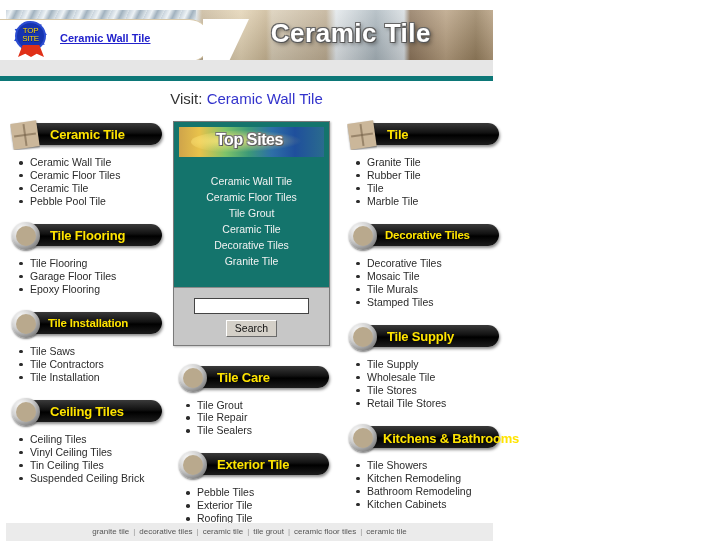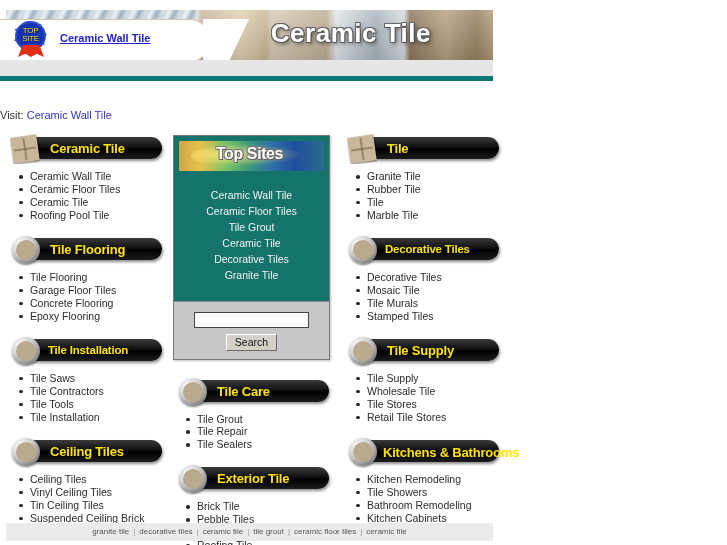--- a/index.html
+++ b/index.html
@@ -134,23 +134,23 @@
   }
   .tealrule {
     width: 493px;
     height: 5px;
     background: #0c7777;
   }
 
   
   .visitline {
     width: 493px;
-    text-align: left;
-    padding-top: 28px;
-    font-size: 11px;
+    text-align: center;
+    padding-top: 9px;
+    font-size: 15px;
     color: #333;
   }
   .visitline a {
     color: #3333cc;
     text-decoration: none;
   }
 
   
   .columns {
     position: relative;
@@ -413,52 +413,50 @@
           <div class="pill"></div>
           <div class="icon-sq">
               <div class="face f-ceramic"></div>
             </div>
           <div class="pill-label">Ceramic Tile</div>
         </div>
         <ul class="links">
           <li><a href="#">Ceramic Wall Tile</a></li>
           <li><a href="#">Ceramic Floor Tiles</a></li>
           <li><a href="#">Ceramic Tile</a></li>
-          <li><a href="#">Roofing Pool Tile</a></li>
+          <li><a href="#">Pebble Pool Tile</a></li>
         </ul>
       </div>
 
       <div class="block">
         <div class="pill-wrap">
           <div class="pill"></div>
           <div class="icon-knob">
               <div class="face f-flooring"></div>
             </div>
           <div class="pill-label">Tile Flooring</div>
         </div>
         <ul class="links">
           <li><a href="#">Tile Flooring</a></li>
           <li><a href="#">Garage Floor Tiles</a></li>
-          <li><a href="#">Concrete Flooring</a></li>
           <li><a href="#">Epoxy Flooring</a></li>
         </ul>
       </div>
 
       <div class="block">
         <div class="pill-wrap">
           <div class="pill"></div>
           <div class="icon-knob">
               <div class="face f-install"></div>
             </div>
           <div class="pill-label sm">Tile Installation</div>
         </div>
         <ul class="links">
           <li><a href="#">Tile Saws</a></li>
           <li><a href="#">Tile Contractors</a></li>
-          <li><a href="#">Tile Tools</a></li>
           <li><a href="#">Tile Installation</a></li>
         </ul>
       </div>
 
       <div class="block">
         <div class="pill-wrap">
           <div class="pill"></div>
           <div class="icon-knob">
               <div class="face f-ceiling"></div>
             </div>
@@ -511,21 +509,20 @@
 
       <div class="block">
         <div class="pill-wrap">
           <div class="pill"></div>
           <div class="icon-knob">
               <div class="face f-exterior"></div>
             </div>
           <div class="pill-label">Exterior Tile</div>
         </div>
         <ul class="links">
-          <li><a href="#">Brick Tile</a></li>
           <li><a href="#">Pebble Tiles</a></li>
           <li><a href="#">Exterior Tile</a></li>
           <li><a href="#">Roofing Tile</a></li>
         </ul>
       </div>
 
     </div>
 
     <div class="col col-right">
 
@@ -579,22 +576,22 @@
 
       <div class="block">
         <div class="pill-wrap">
           <div class="pill"></div>
           <div class="icon-knob">
               <div class="face f-kitchen"></div>
             </div>
           <div class="pill-label sm" style="left:40px;font-size:13px;">Kitchens &amp; Bathrooms</div>
         </div>
         <ul class="links">
+          <li><a href="#">Tile Showers</a></li>
           <li><a href="#">Kitchen Remodeling</a></li>
-          <li><a href="#">Tile Showers</a></li>
           <li><a href="#">Bathroom Remodeling</a></li>
           <li><a href="#">Kitchen Cabinets</a></li>
         </ul>
       </div>
 
     </div>
   </div>
 
   <div class="footer">
     <div class="footer-inner">

